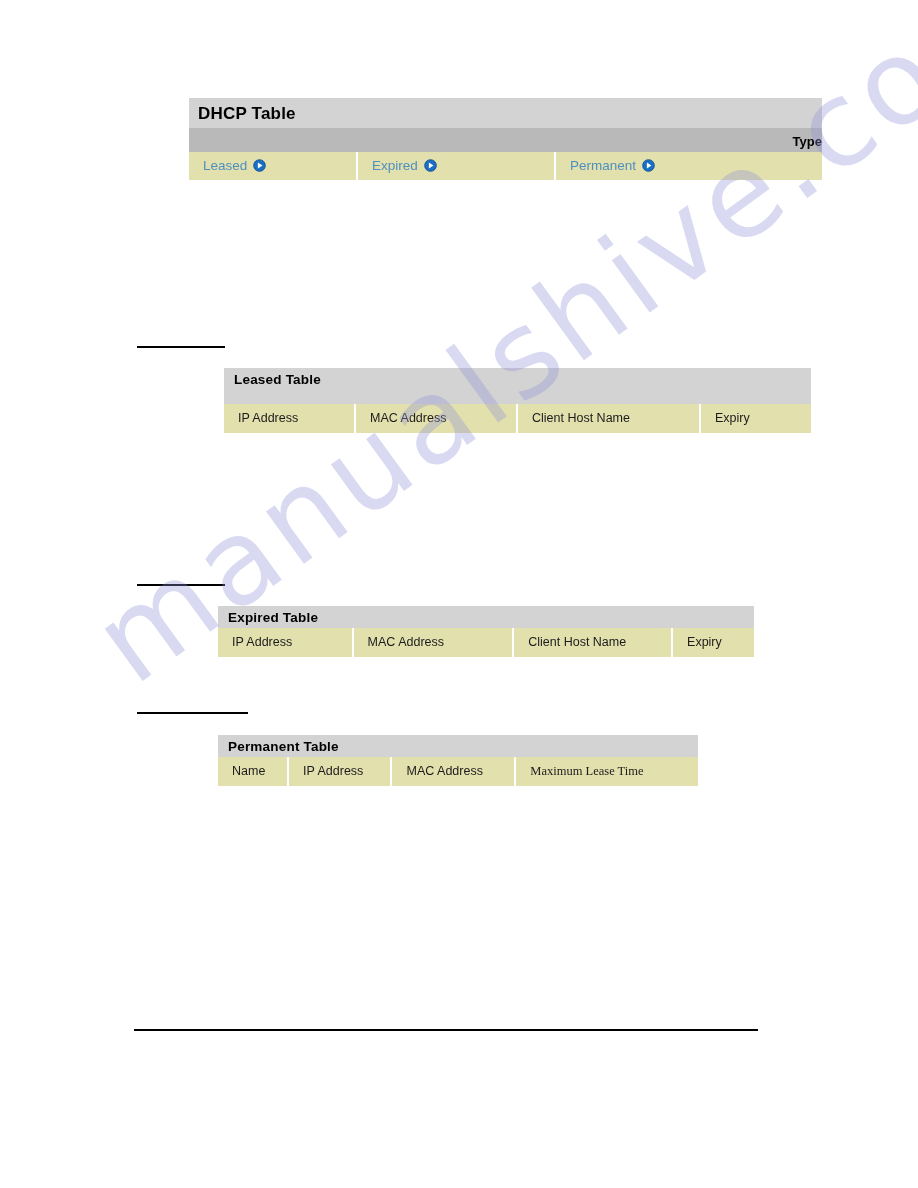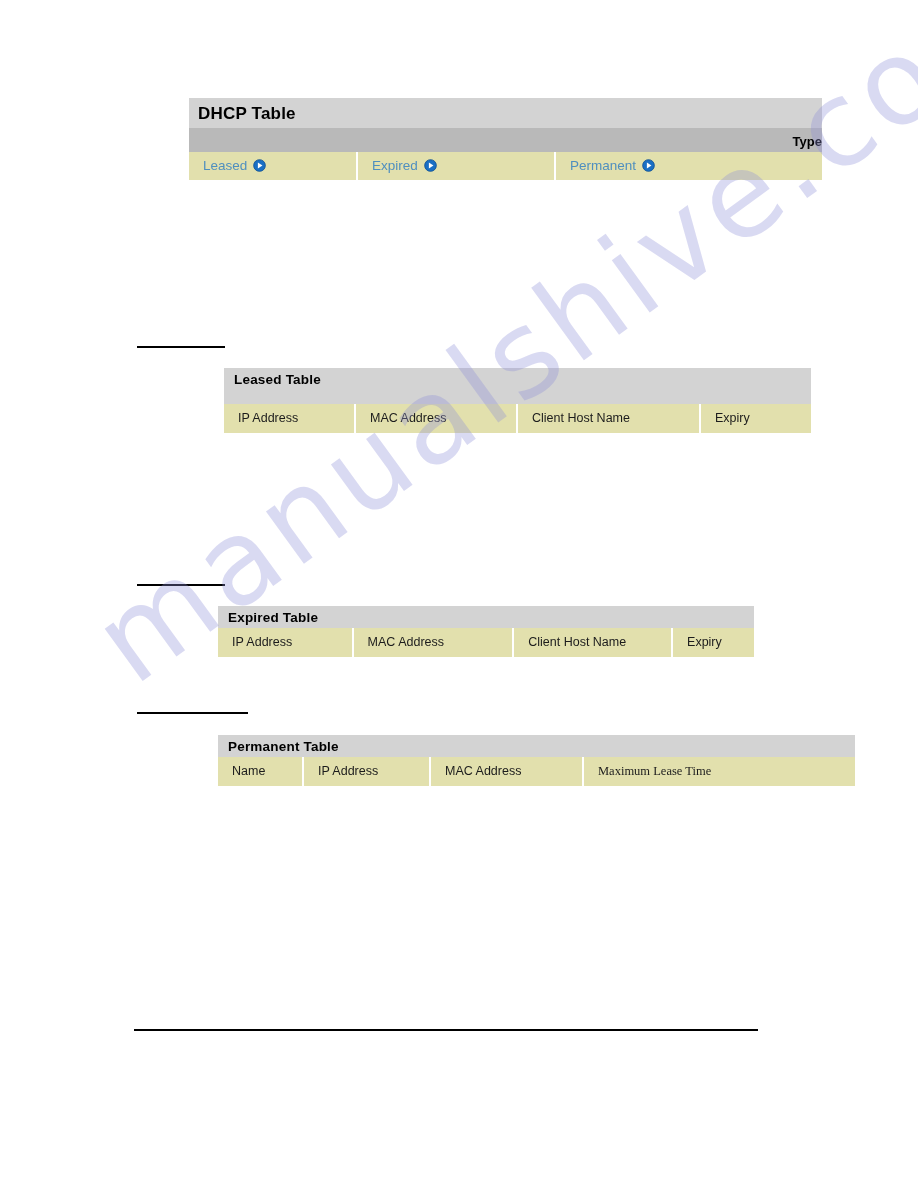--- a/index.html
+++ b/index.html
@@ -144,21 +144,21 @@
   #expired-table-panel .panel-title { font-size: 13.5px; height: 22px; padding: 5px 0 5px 10px; }
   #expired-header-row .cell:nth-child(1) { width: 150px; }
   #expired-header-row .cell:nth-child(2) { width: 178px; }
   #expired-header-row .cell:nth-child(3) { width: 176px; }
   #expired-header-row .cell:nth-child(4) { width: 89px; }
 
   
   #permanent-table-panel {
     left: 172px;
     top: 735px;
-    width: 637px;
+    width: 480px;
   }
   #permanent-table-panel .panel-title { font-size: 13.5px; height: 22px; padding: 5px 0 5px 10px; }
   #permanent-header-row .cell:nth-child(1) { width: 86px; }
   #permanent-header-row .cell:nth-child(2) { width: 127px; }
   #permanent-header-row .cell:nth-child(3) { width: 153px; }
   #permanent-header-row .cell:nth-child(4) { width: 227px; font-family: Liberation Serif, serif; }
 
   
   .rule {
     position: absolute;

